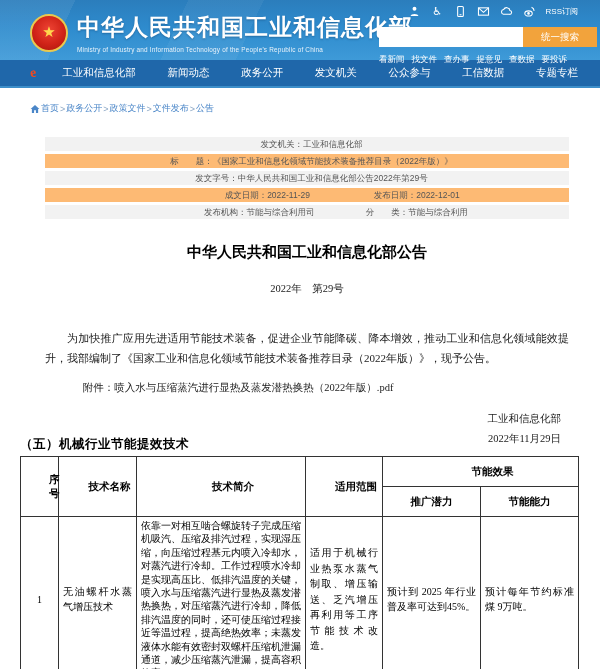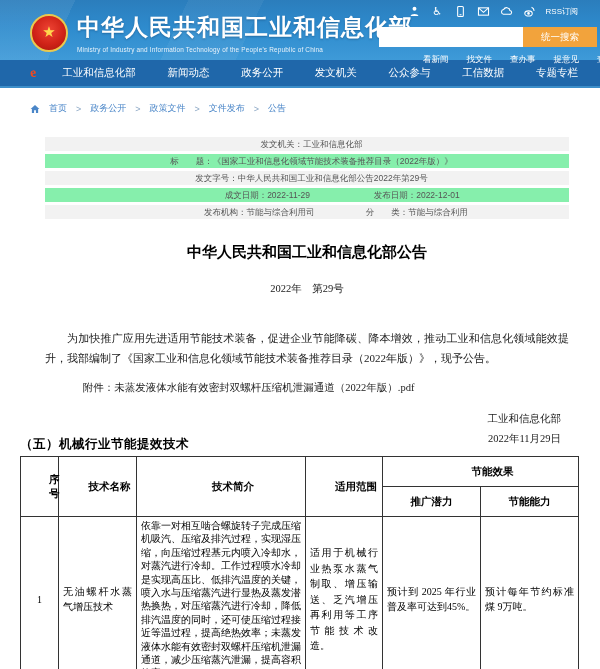--- a/index.html
+++ b/index.html
@@ -23,44 +23,44 @@
             background:radial-gradient(circle at 50% 40%, #ee4434 0%, #d02318 55%, #a8140b 100%);
             border:2px solid #e9c94f; display:flex; align-items:center; justify-content:center; }
   .emblem .star { color:#ffd84d; font-size:15px; line-height:1; font-family:"DejaVu Sans", sans-serif; }
   .site-title { color:#fff; font-size:23px; font-weight:bold; letter-spacing:1px;
                 text-shadow:0 1px 2px rgba(0,40,80,.35); }
   .site-sub { color:#e8f3fb; font-size:6.4px; margin-top:3px; letter-spacing:.2px; }
   .search-wrap { position:absolute; top:27px; right:3px; width:218px; z-index:3; }
   .search-row { display:flex; height:20px; }
   .search-input { flex:1; border:none; outline:none; background:#fff; font-size:10px; padding:0 6px; }
   .search-btn { width:78px; border:none; background:#f2a33c; color:#fff; font-size:9.5px; cursor:pointer; }
-  .quick-links { display:flex; gap:18px; margin-top:7px;margin-left:44px; }
+  .quick-links { display:flex; gap:7px; margin-top:7px; }
   .quick-links span { color:#fff; font-size:8.5px; cursor:pointer; white-space:nowrap; }
 
   
   .nav { position:absolute; top:60px; left:0; width:600px; height:28px; background:#1f67aa;
          border-bottom:2px solid #3d8ec9; display:flex; align-items:center; padding:0 22px 0 30px; }
   .nav-logo { color:#ee4a20; font-size:14px; font-weight:bold; font-family:"Liberation Serif",serif;
               transform:rotate(-10deg); margin-right:26px; cursor:pointer; }
   .nav-items { flex:1; display:flex; justify-content:space-between; }
   .nav-items span { color:#fff; font-size:10.5px; cursor:pointer; white-space:nowrap; }
 
   
-  .breadcrumb { position:absolute; top:102px; left:30px; display:flex; align-items:center; gap:9px;
+  .breadcrumb { position:absolute; top:102px; left:30px; display:flex; align-items:center; gap:1px;
                 font-size:9px; }
   .breadcrumb .crumb { color:#4a86c8; cursor:pointer; }
   .breadcrumb .sep { color:#8aa6c4; }
   .home-ic { width:10px; height:10px; display:inline-block; }
 
   
   .meta { position:absolute; top:137px; left:45px; width:524px; }
   .meta-row { height:14px; line-height:14px; margin-bottom:3px; padding-left:9px;
               font-size:8.5px; color:#555; white-space:nowrap; overflow:hidden;text-align:center; }
   .meta-row.g1 { background:#f2f2f2; }
-  .meta-row.g2 { background:#86efac; }
+  .meta-row.g2 { background:#fdba74; }
   .meta-row .lab { color:#555; }
   .meta-row .pair1 { display:inline-block; width:208px; }
 
   
   .doc { position:absolute; top:243px; left:45px; width:524px; font-family:"Liberation Serif", serif; color:#1a1a1a; }
   .doc-title { text-align:center; font-size:15px; font-weight:bold; color:#000; }
   .doc-number { text-align:center; font-size:10.5px; margin-top:20px; }
   .doc-para { margin-top:32px; font-size:11px; line-height:1.85; text-indent:2em; text-align:justify; color:#222; }
   .doc-attach { margin-top:12px; margin-left:3.6em; font-size:10.5px; color:#222; cursor:pointer; }
   .doc-sign { margin-top:14px; text-align:right; padding-right:8px; font-size:10.5px; line-height:1.9; color:#222; }
@@ -197,21 +197,21 @@
     <div class="meta-row g1">
       <span class="pair1"><span class="lab">发布机构：</span><span>节能与综合利用司</span></span>
       <span><span class="lab">分　　类：</span><span>节能与综合利用</span></span>
     </div>
   </div>
 
   <div class="doc">
     <div class="doc-title">中华人民共和国工业和信息化部公告</div>
     <div class="doc-number">2022年　第29号</div>
     <div class="doc-para">为加快推广应用先进适用节能技术装备，促进企业节能降碳、降本增效，推动工业和信息化领域能效提升，我部编制了《国家工业和信息化领域节能技术装备推荐目录（2022年版）》，现予公告。</div>
-    <div class="doc-attach">附件：未蒸发液体水能有效密封双螺杆压缩机泄漏通道（2022年版）.pdf</div>
+    <div class="doc-attach">附件：喷入水与压缩蒸汽进行显热及蒸发潜热换热（2022年版）.pdf</div>
     <div class="doc-sign">
       <div>工业和信息化部</div>
       <div>2022年11月29日</div>
     </div>
   </div>
 
   <div class="section-h">（五）机械行业节能提效技术</div>
 
   <table class="tech-table">
     <colgroup>

